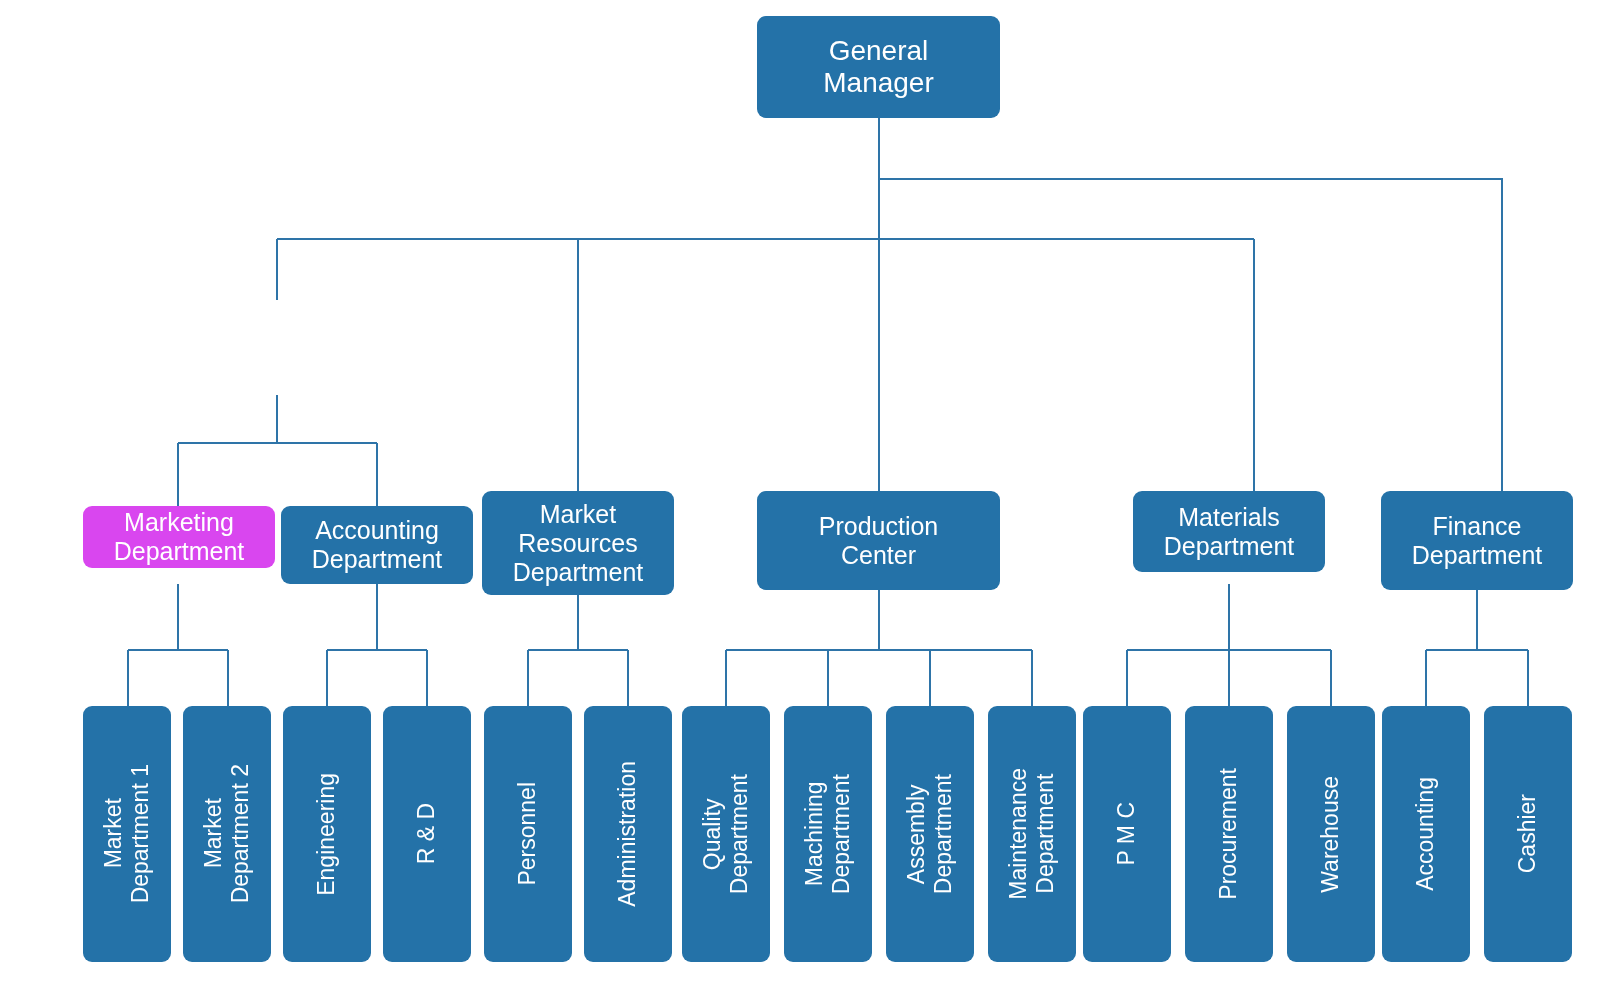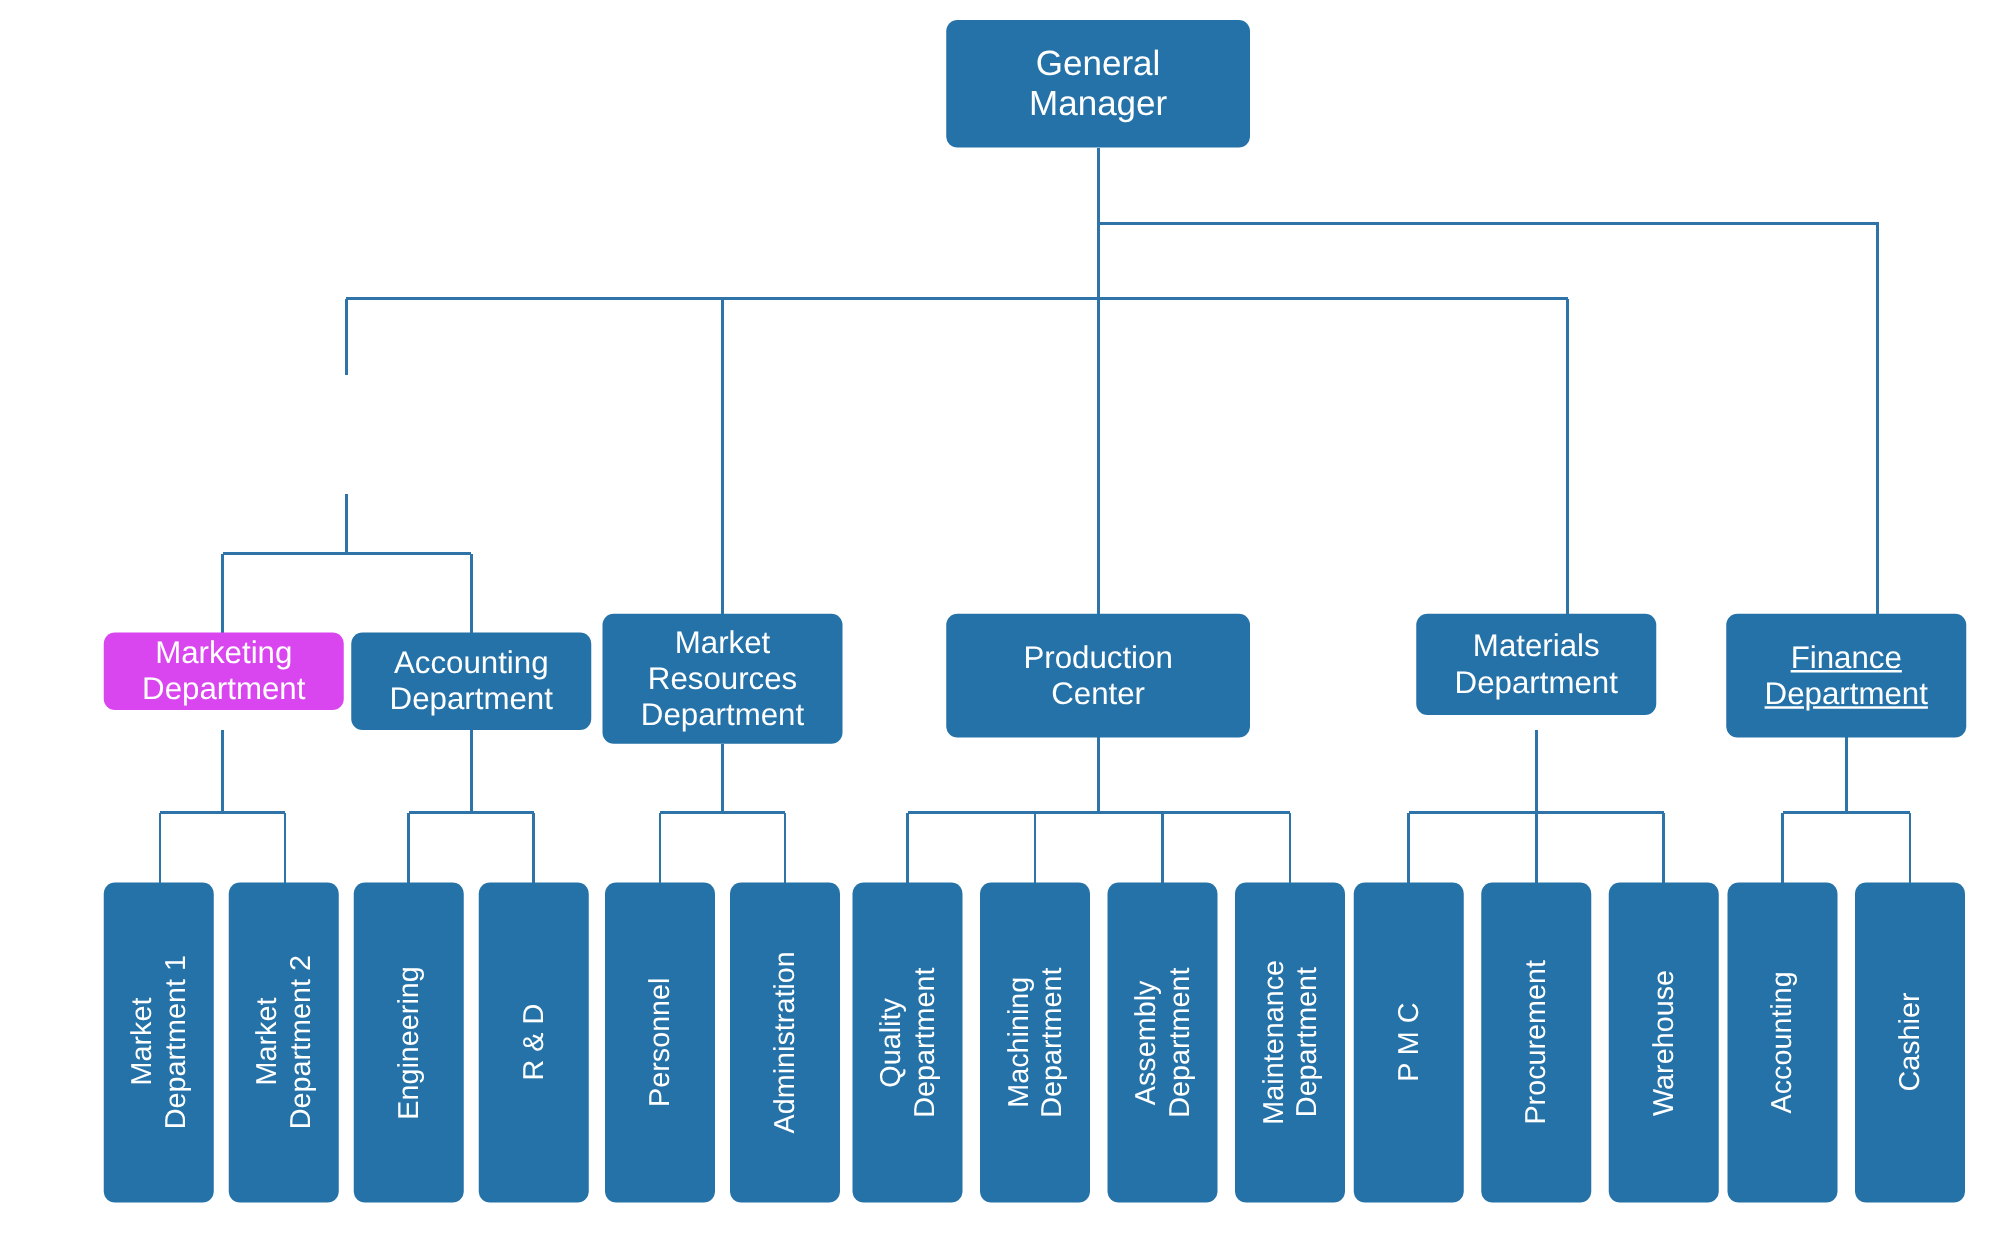--- a/index.html
+++ b/index.html
@@ -136,21 +136,21 @@
   <div class="node h-node" style="left: 718px; top: 491px; width: 243px; height: 99px; background: rgb(36, 114, 168); color: rgb(255, 255, 255);">
     <span class="lbl">Production
 Center</span>
   </div>
 
   <div class="node h-node" style="left: 1094px; top: 491px; width: 192px; height: 81px; background: rgb(36, 114, 168); color: rgb(255, 255, 255);">
     <span class="lbl">Materials
 Department</span>
   </div>
 
-  <div class="node h-node" style="left: 1342px; top: 491px; width: 192px; height: 99px; background: rgb(36, 114, 168); color: rgb(255, 255, 255); text-decoration: underline;">
+  <div class="node h-node" style="left: 1342px; top: 491px; width: 192px; height: 99px; background: rgb(36, 114, 168); color: rgb(255, 255, 255);">
     <span class="lbl">Finance
 Department</span>
   </div>
 
   <div class="node v-node" style="left: 44px; top: 706px; width: 88px; height: 256px; background: rgb(36, 114, 168); color: rgb(255, 255, 255);">
     <span class="lbl">Market
 Department 1</span>
   </div>
 
   <div class="node v-node" style="left: 144px; top: 706px; width: 88px; height: 256px; background: rgb(36, 114, 168); color: rgb(255, 255, 255);">

